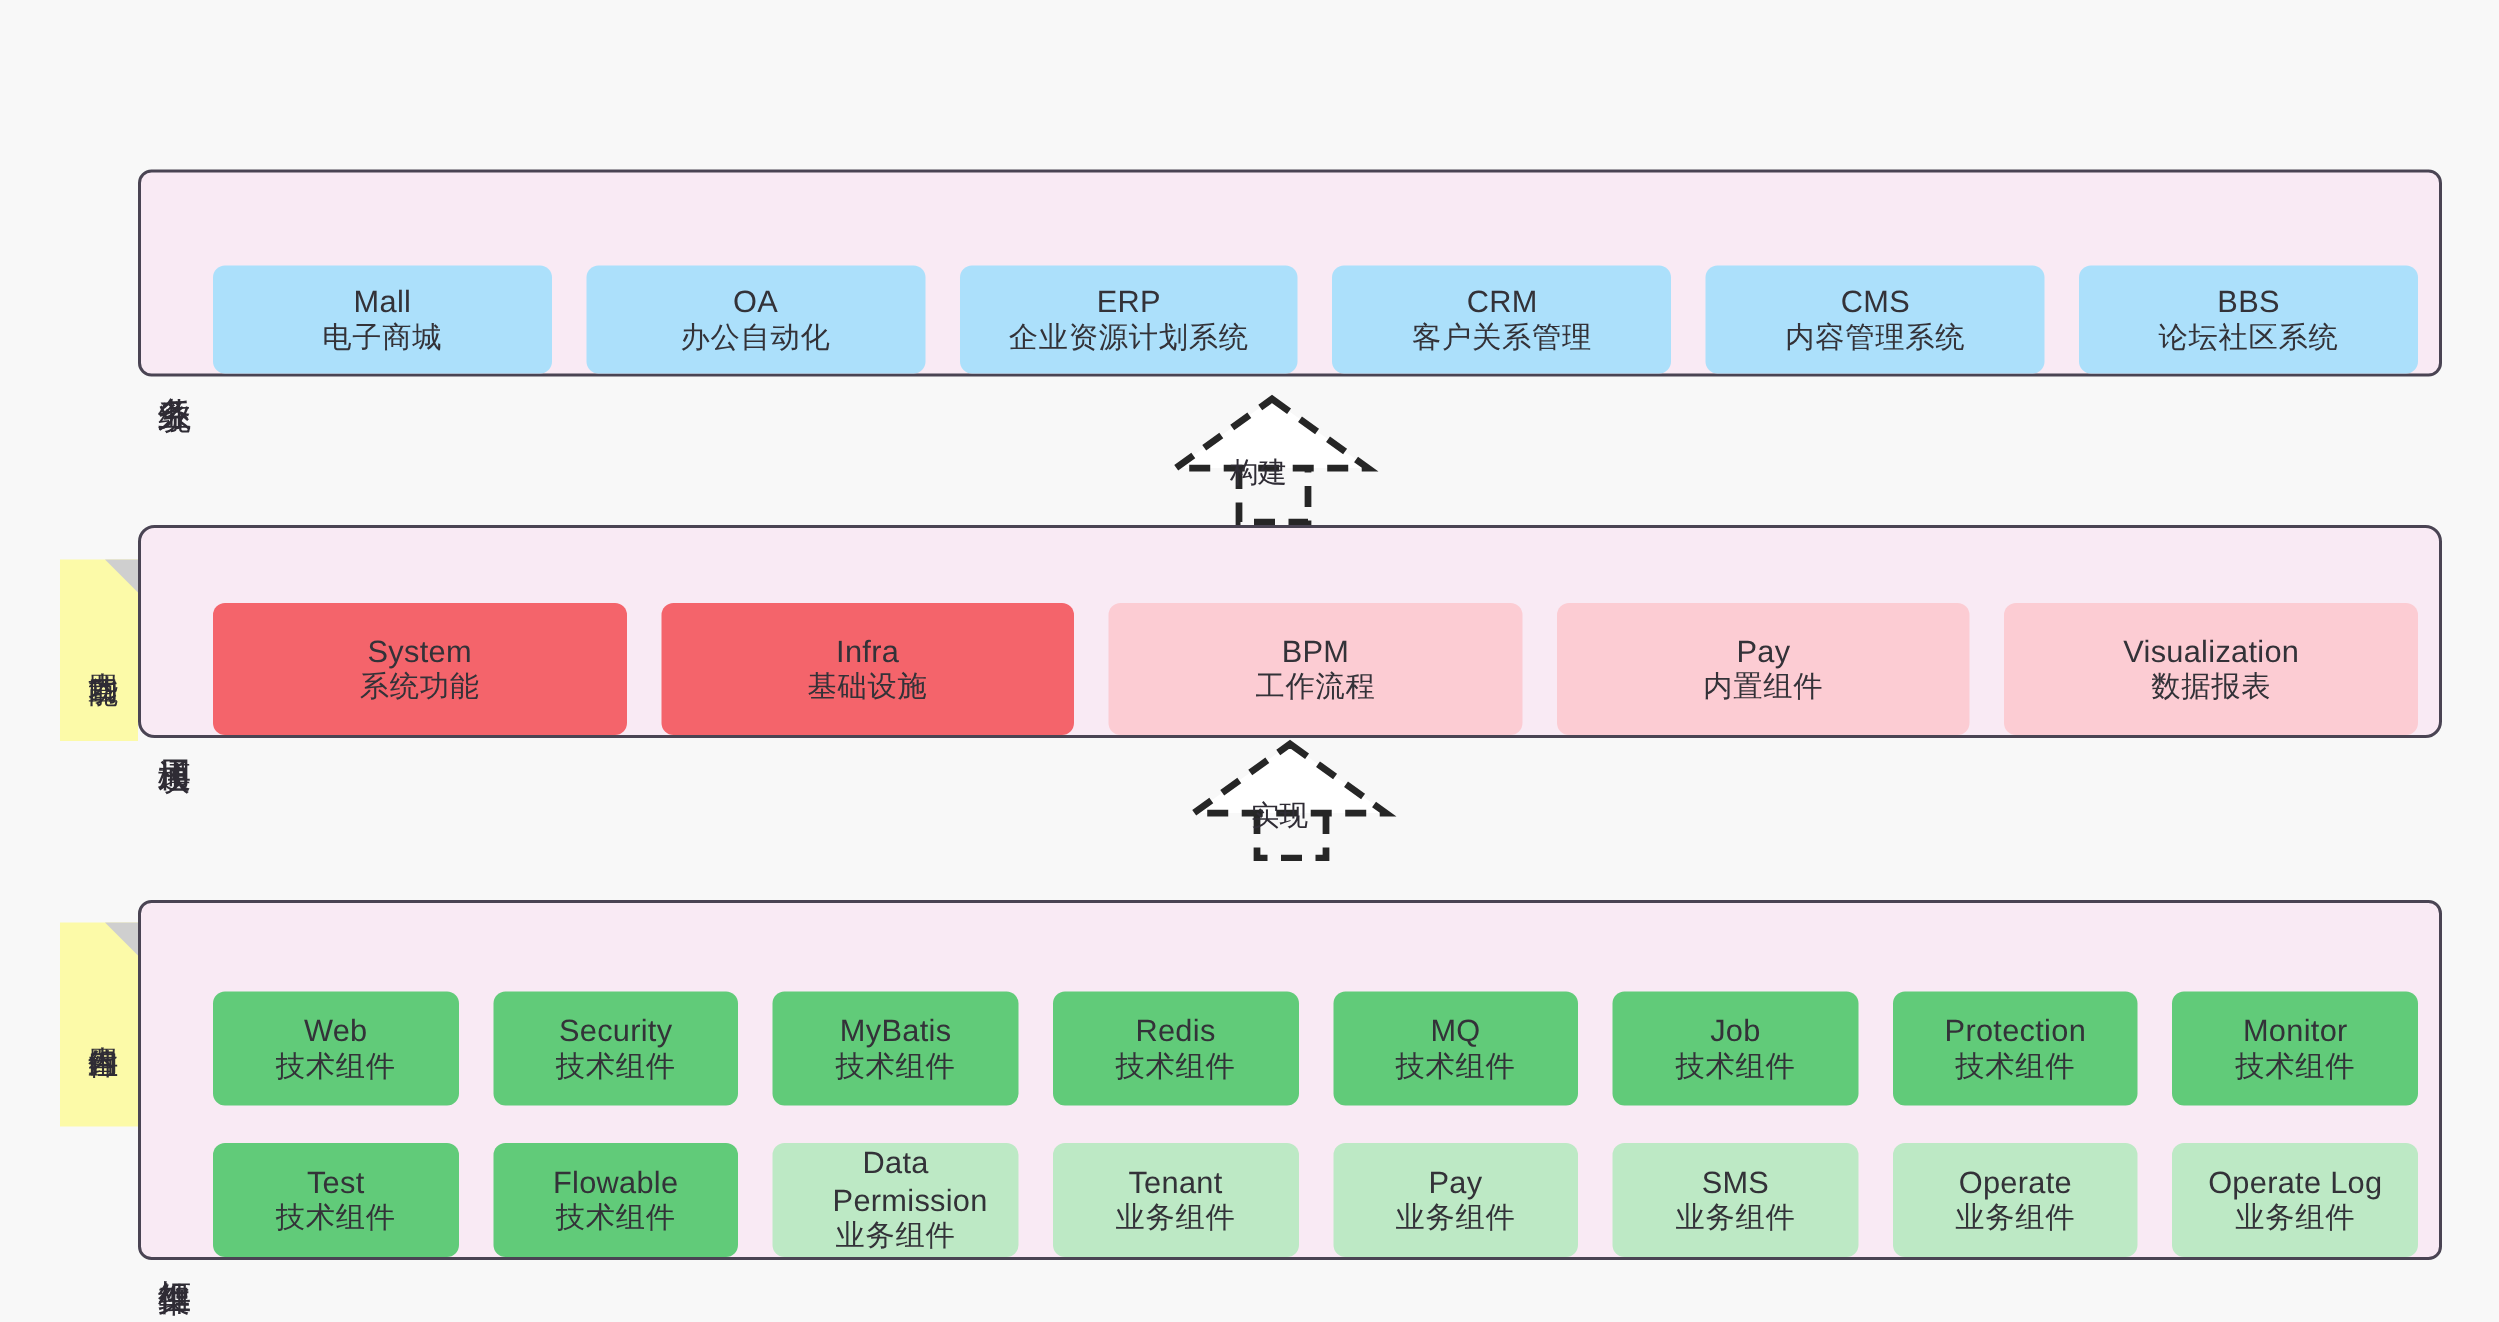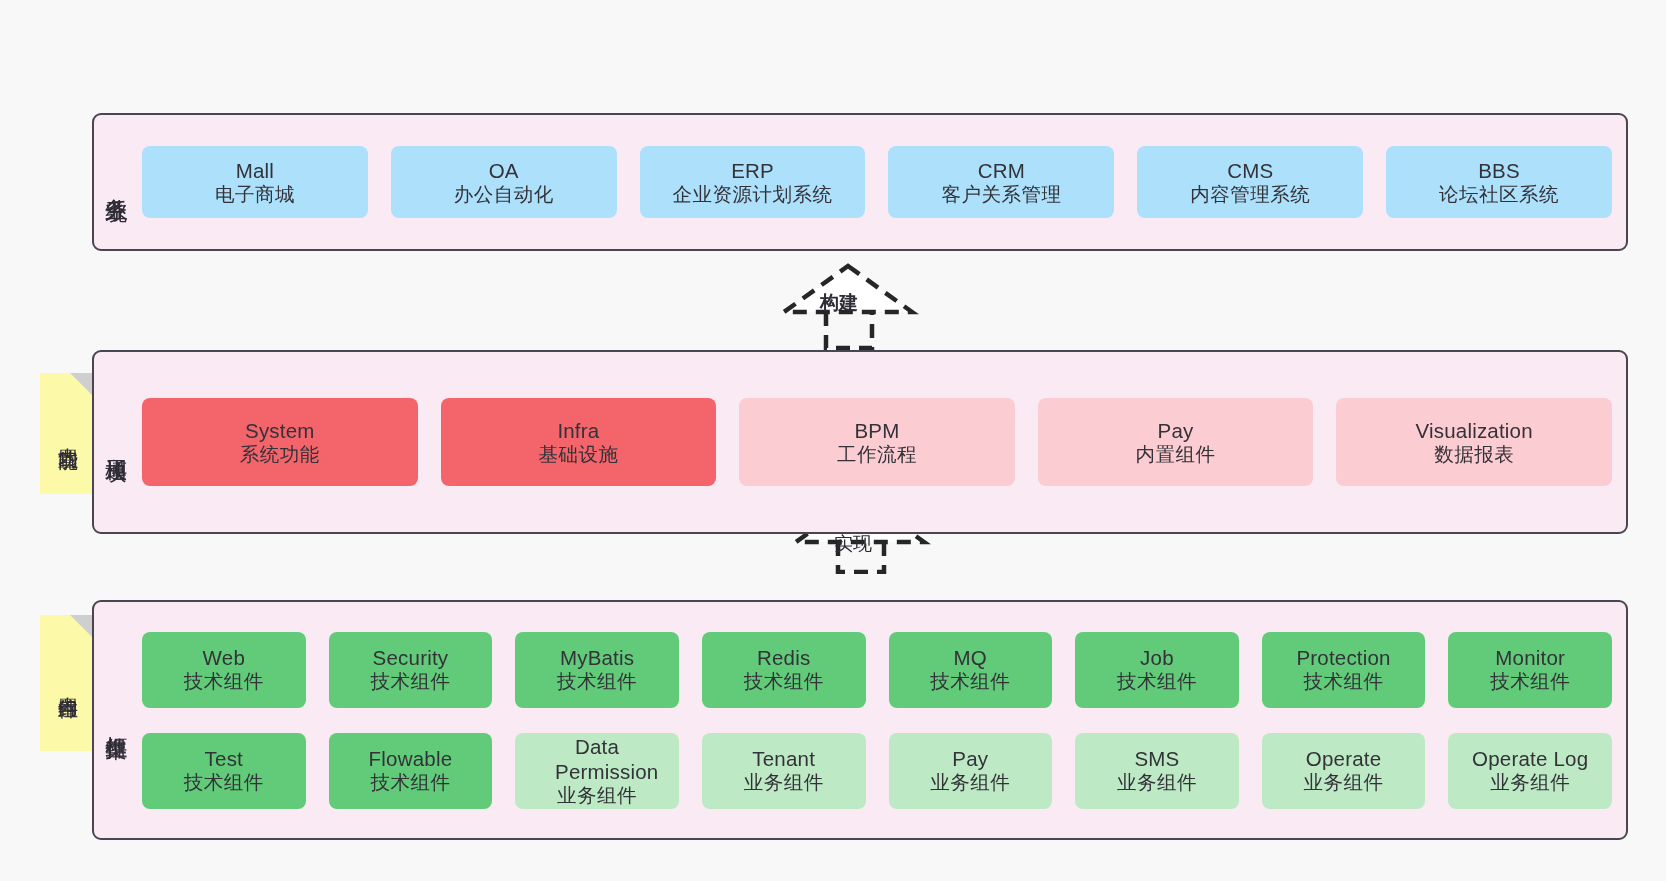--- a/index.html
+++ b/index.html
@@ -25,21 +25,21 @@
   }
 
   
   .layer {
     position: absolute;
     box-sizing: border-box;
     background: #f9eaf4;
     border: 2.2px solid #4a4453;
     border-radius: 9px;
     display: flex;
-    align-items: center;
+    align-items: flex-end;
     z-index: 3;
   }
 
   .layer-title {
     flex: 0 0 auto;
     width: 44px;
     display: flex;
     align-items: center;
     justify-content: center;
     font-size: 22px;
@@ -188,24 +188,24 @@
     </div>
   </div>
 
   <div class="connector" style="left:760px; top:262px; width:180px; height:88px;">
     <svg width="180" height="88" viewBox="0 0 180 88">
 
       <polygon points="88,4 152,50 24,50" fill="#ffffff" stroke="#262626" stroke-width="4.5" stroke-dasharray="14,9" stroke-linejoin="miter"></polygon>
 
       <path d="M 66,50 L 66,86 L 112,86 L 112,50" fill="none" stroke="#262626" stroke-width="4.5" stroke-dasharray="14,9"></path>
     </svg>
-    <span class="conn-label" style="left:60px; top:28px;font-weight:bold;">构建</span>
-  </div>
-
-  <div class="layer" style="left:92px; top:350px; width:1536px; height:184px;">
+    <span class="conn-label" style="left:60px; top:40px;">构建</span>
+  </div>
+
+  <div class="layer" style="left:92px; top:350px; width:1536px; height:142px;border-radius:11px;">
     <div class="layer-title">通用模块</div>
     <div class="layer-body">
       <div class="row">
         <div class="box h-mod c-red">
           <span class="b-name">System</span>
           <span class="b-sub">系统功能</span>
         </div>
         <div class="box h-mod c-red">
           <span class="b-name">Infra</span>
           <span class="b-sub">基础设施</span>

